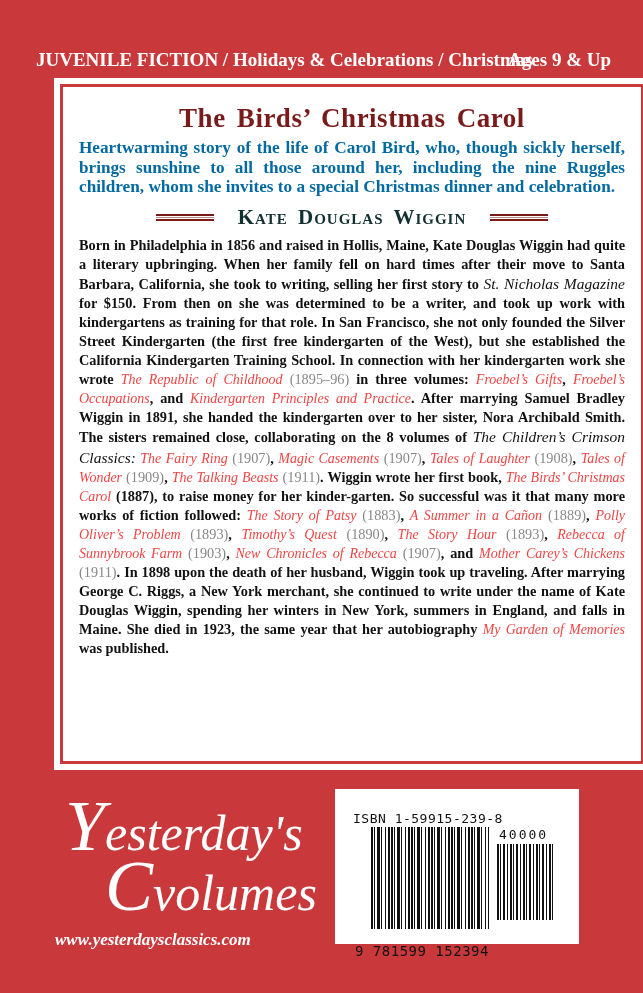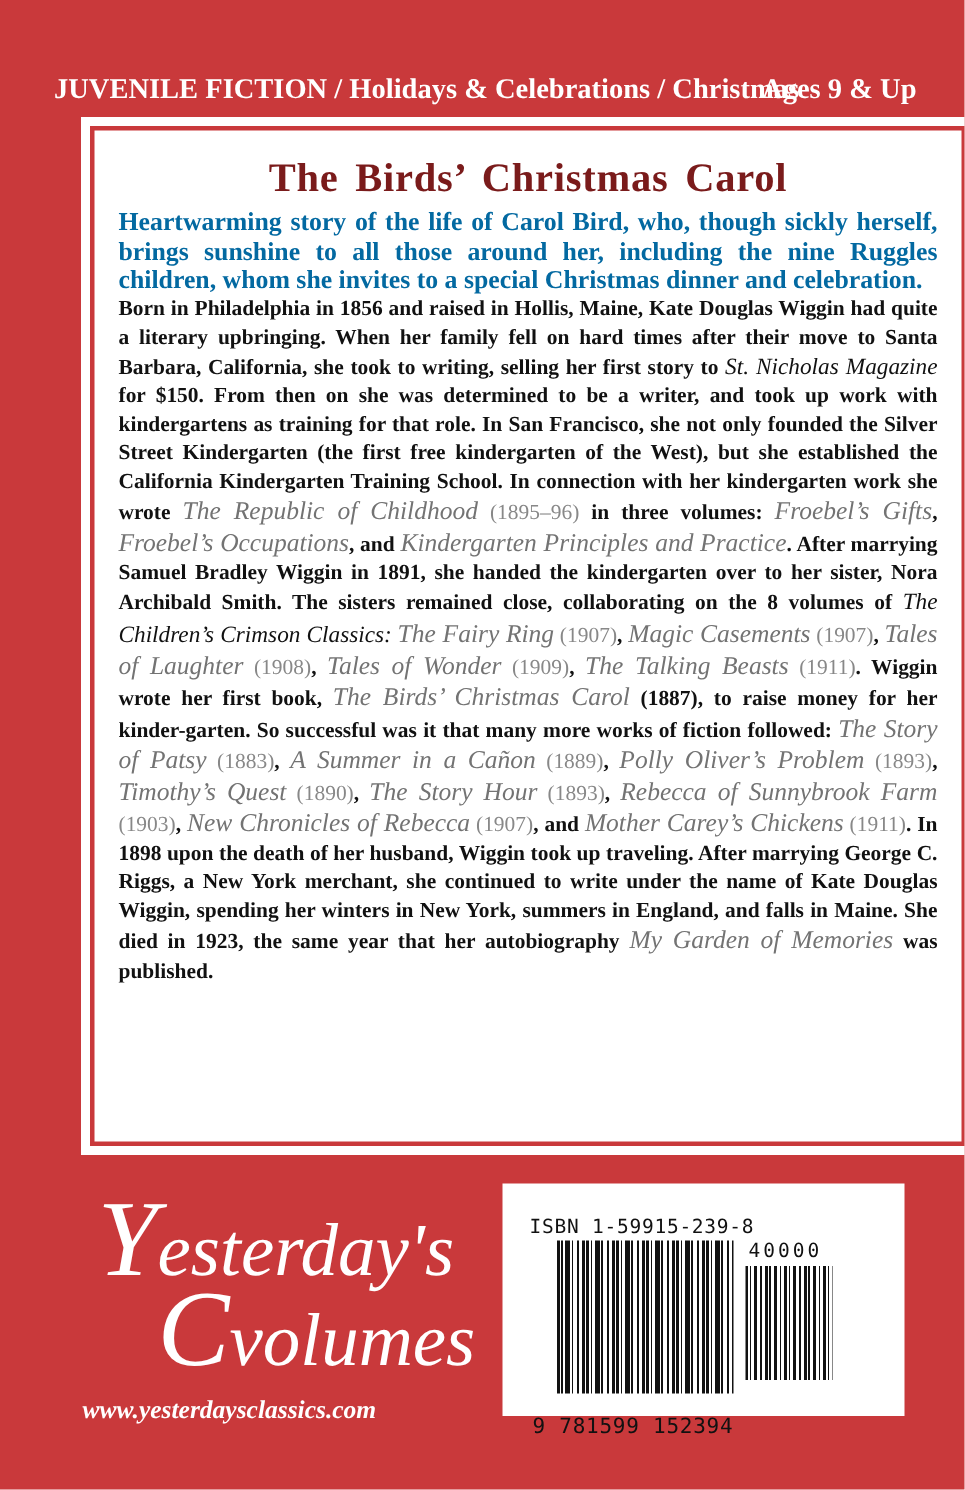--- a/index.html
+++ b/index.html
@@ -55,37 +55,37 @@
   .author-name {
     color: #133030; font-size: 21px; font-variant: small-caps;
     font-weight: bold; letter-spacing: 1px; margin: 0 24px;
     word-spacing: 4px;
   }
   .bio {
     font-size: 14.3px; font-weight: bold; color: #111;
     text-align: justify; line-height: 19.1px; margin: 0;
   }
   .bio .it { font-style: italic; font-weight: normal; color: #111; font-size: 15.5px; }
-  .bio .ti { font-style: italic; font-weight: normal; color: #737373; font-size: 17px; }
+  .bio .ti { font-style: italic; font-weight: normal; color: #ef4444; font-size: 14px; }
   .bio .yr { font-weight: normal; color: #888; }
   .logo {
     position: absolute; left: 60px; top: 785px; width: 240px;
     color: #fff; font-style: italic;
   }
   .logo .line1 { position: absolute; left: 5px; top: 0; font-size: 50px; white-space: nowrap; }
   .logo .line1 .big { font-size: 72px; }
   .logo .line2 { position: absolute; left: 45px; top: 60px; font-size: 50px; white-space: nowrap; }
   .logo .line2 .big { font-size: 72px; }
   .logo-url {
     position: absolute; left: 55px; top: 930px;
     color: #fff; font-style: italic; font-weight: bold; font-size: 17px;
     white-space: nowrap;
   }
   .barcode-box {
-    position: absolute; left: 335px; top: 789px; width: 268px; height: 155px;
+    position: absolute; left: 335px; top: 789px; width: 244px; height: 155px;
     background: #fff;
   }
   .isbn-text {
     position: absolute; left: 18px; top: 22px;
     font-family: "DejaVu Sans Mono", monospace; font-size: 13px; color: #111;
     letter-spacing: 0.5px;
   }
   .addon-text {
     position: absolute; left: 164px; top: 38px;
     font-family: "DejaVu Sans Mono", monospace; font-size: 13px; color: #111;
@@ -117,20 +117,25 @@
 <div class="category-line">
   <span>JUVENILE FICTION / Holidays &amp; Celebrations / Christmas</span>
   <span class="ages">Ages 9 &amp; Up</span>
 </div>
 
 <div class="frame-outer">
   <div class="frame-red">
     <div class="frame-content">
       <h1 class="book-title">The Birds’ Christmas Carol</h1>
       <p class="blurb">Heartwarming story of the life of Carol Bird, who, though sickly herself, brings sunshine to all those around her, including the nine Ruggles children, whom she invites to a special Christmas dinner and celebration.</p>
+      <div class="author-row">
+        <span class="rule"></span>
+        <span class="author-name">Kate Douglas Wiggin</span>
+        <span class="rule"></span>
+      </div>
       <p class="bio" id="bio"><span>Born in Philadelphia in 1856 and raised in Hollis, Maine, Kate Douglas Wiggin had quite a literary upbringing. When her family fell on hard times after their move to Santa Barbara, California, she took to writing, selling her first story to </span><span class="it">St. Nicholas Magazine</span><span> for $150. From then on she was determined to be a writer, and took up work with kindergartens as training for that role. In San Francisco, she not only founded the Silver Street Kindergarten (the first free kindergarten of the West), but she established the California Kindergarten Training School. In connection with her kindergarten work she wrote </span><span class="ti">The Republic of Childhood</span><span class="yr"> (1895–96)</span><span> in three volumes: </span><span class="ti">Froebel’s Gifts</span><span>, </span><span class="ti">Froebel’s Occupations</span><span>, and </span><span class="ti">Kindergarten Principles and Practice</span><span>. After marrying Samuel Bradley Wiggin in 1891, she handed the kindergarten over to her sister, Nora Archibald Smith. The sisters remained close, collaborating on the 8 volumes of </span><span class="it">The Children’s Crimson Classics:</span><span>  </span><span class="ti">The Fairy Ring</span><span class="yr"> (1907)</span><span>, </span><span class="ti">Magic Casements</span><span class="yr"> (1907)</span><span>, </span><span class="ti">Tales of Laughter</span><span class="yr"> (1908)</span><span>, </span><span class="ti">Tales of Wonder</span><span class="yr"> (1909)</span><span>, </span><span class="ti">The Talking Beasts</span><span class="yr"> (1911)</span><span>.  Wiggin wrote her first book, </span><span class="ti">The Birds’ Christmas Carol</span><span> (1887), to raise money for her kinder-garten. So successful was it that many more works of fiction followed: </span><span class="ti">The Story of Patsy</span><span class="yr"> (1883)</span><span>, </span><span class="ti">A Summer in a Cañon</span><span class="yr"> (1889)</span><span>, </span><span class="ti">Polly Oliver’s Problem</span><span class="yr"> (1893)</span><span>, </span><span class="ti">Timothy’s Quest</span><span class="yr"> (1890)</span><span>, </span><span class="ti">The Story Hour</span><span class="yr"> (1893)</span><span>, </span><span class="ti">Rebecca of Sunnybrook Farm</span><span class="yr"> (1903)</span><span>, </span><span class="ti">New Chronicles of Rebecca</span><span class="yr"> (1907)</span><span>, and </span><span class="ti">Mother Carey’s Chickens</span><span class="yr"> (1911)</span><span>.  In 1898 upon the death of her husband, Wiggin took up traveling. After marrying George C. Riggs, a New York merchant, she continued to write under the name of Kate Douglas Wiggin, spending her winters in New York, summers in England, and falls in Maine. She died in 1923, the same year that her autobiography </span><span class="ti">My Garden of Memories</span><span> was published.</span></p>
     </div>
   </div>
 </div>
 
 <div class="logo">
   <div class="line1"><span class="big">Y</span><span>esterday's</span></div>
   <div class="line2"><span class="big">C</span><span>volumes</span></div>
 </div>
 <div class="logo-url">www.yesterdaysclassics.com</div>

